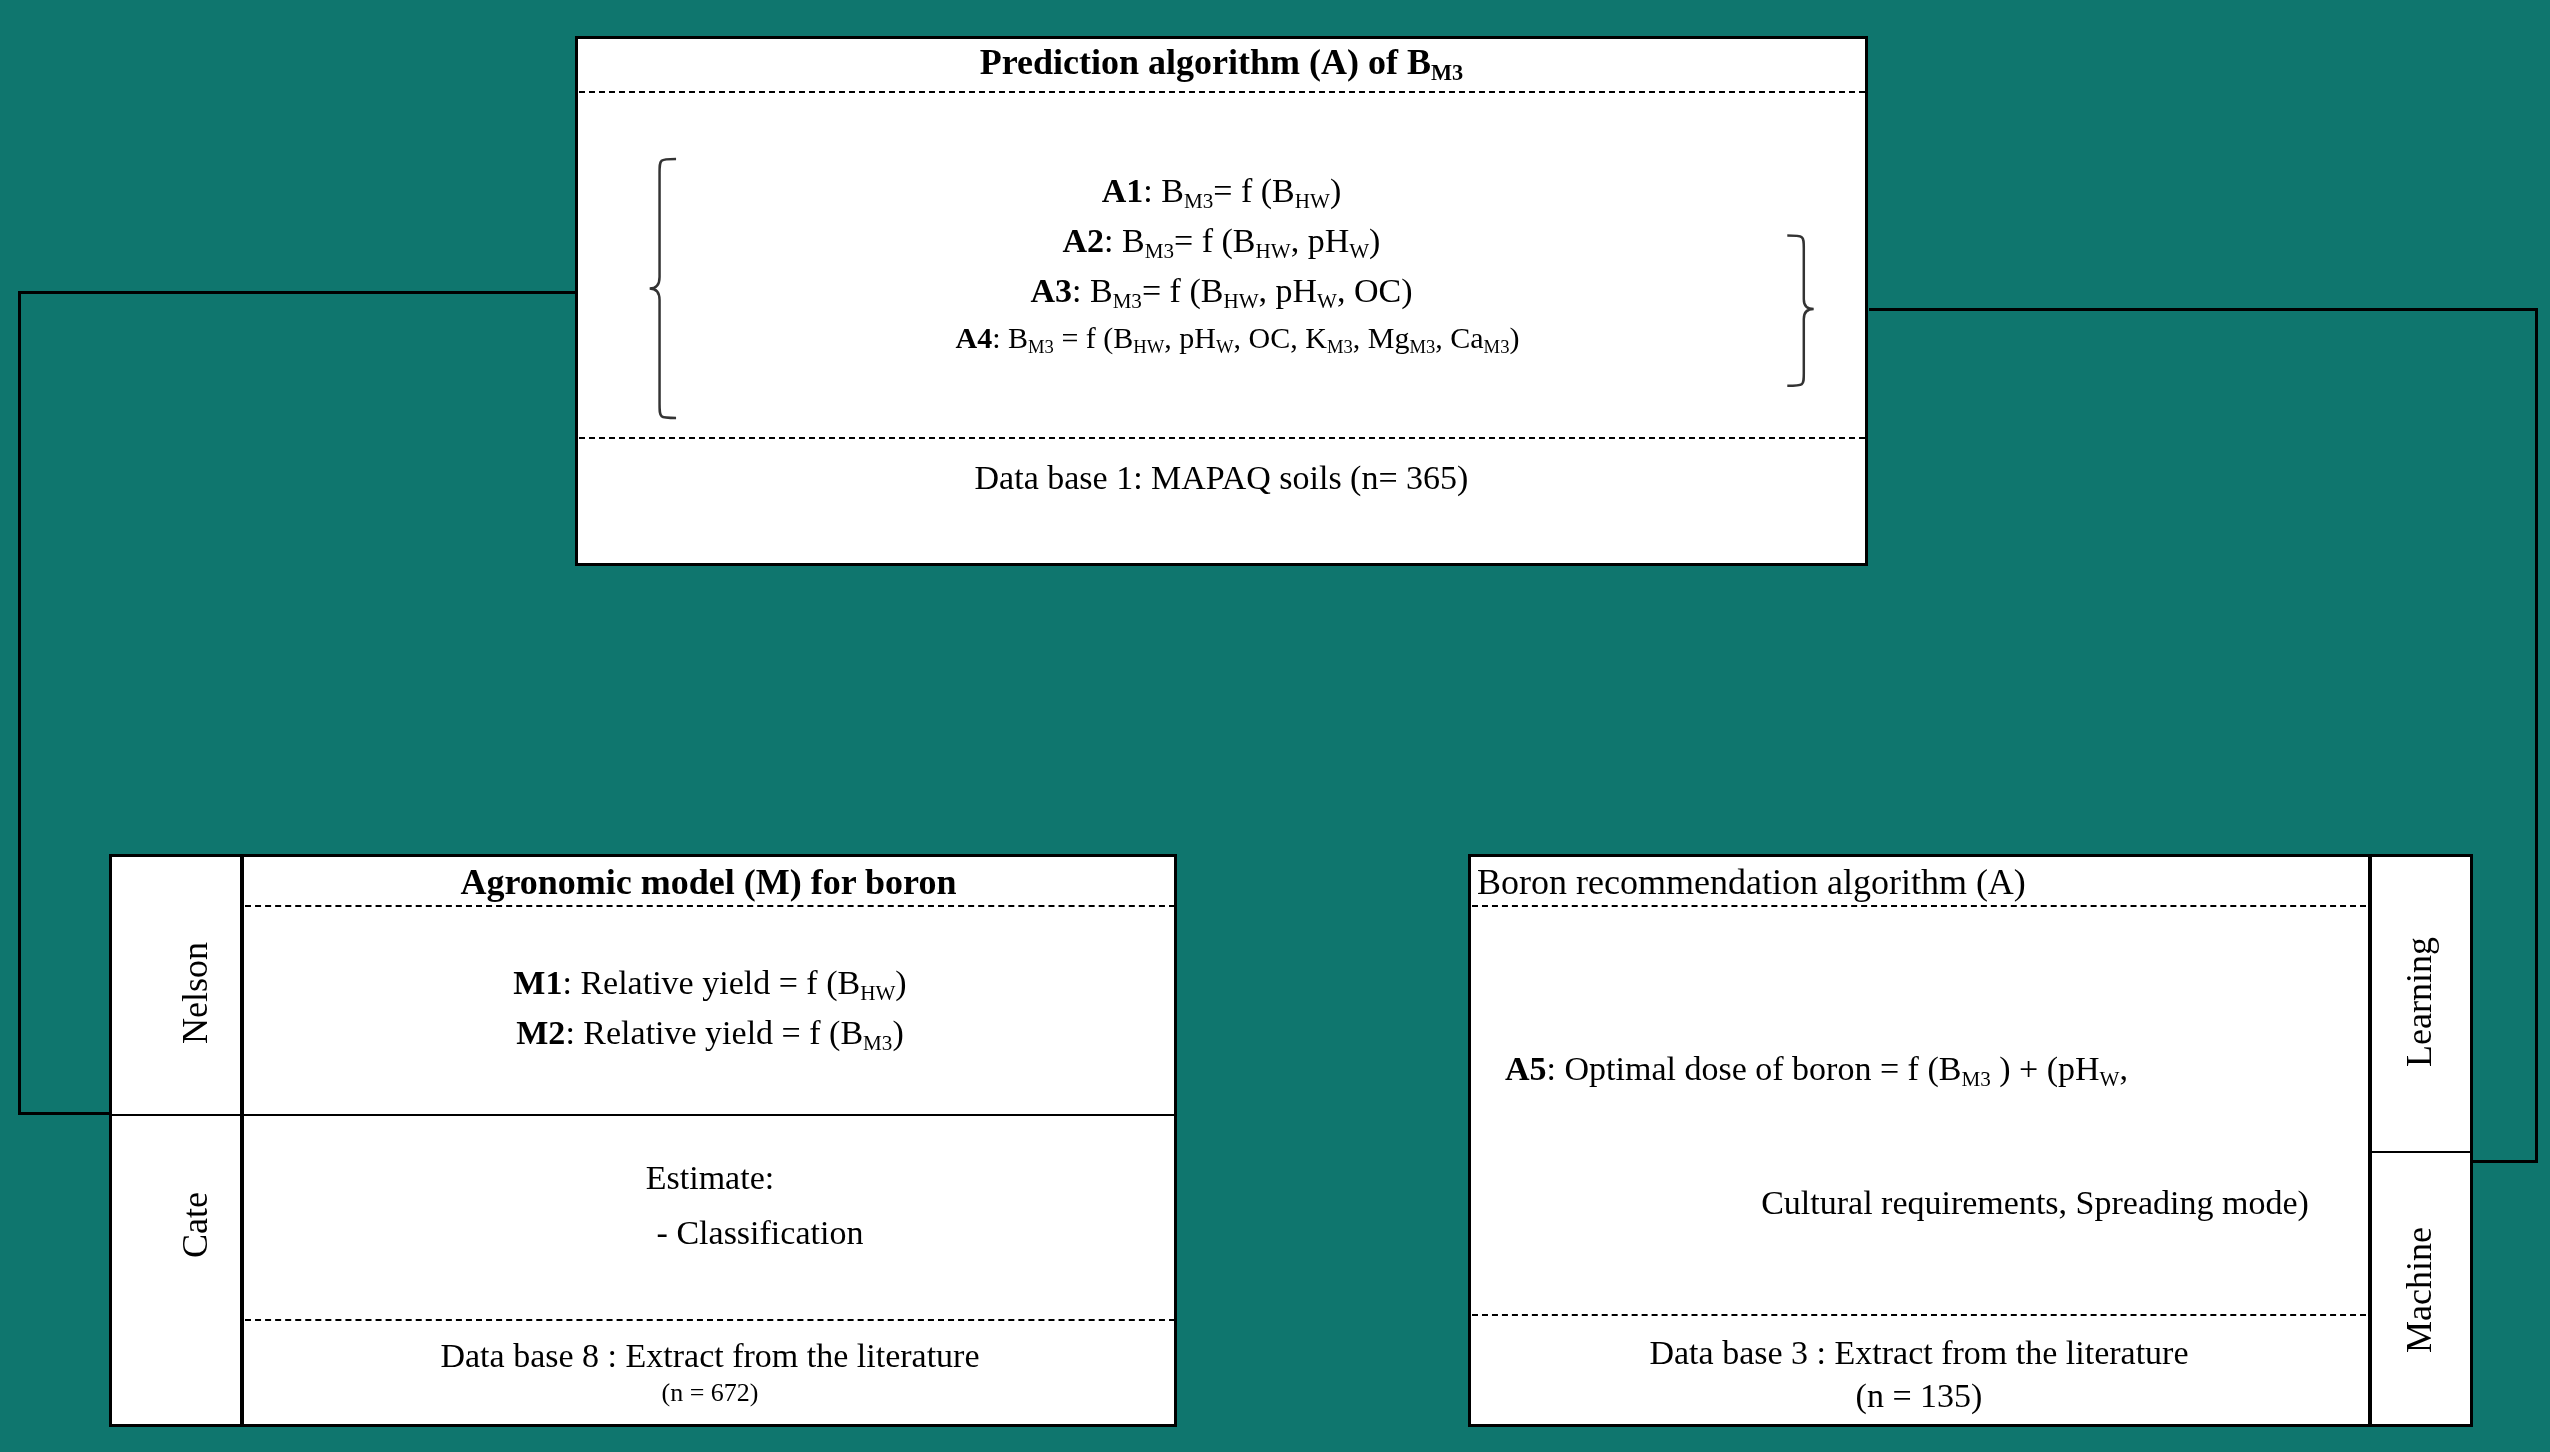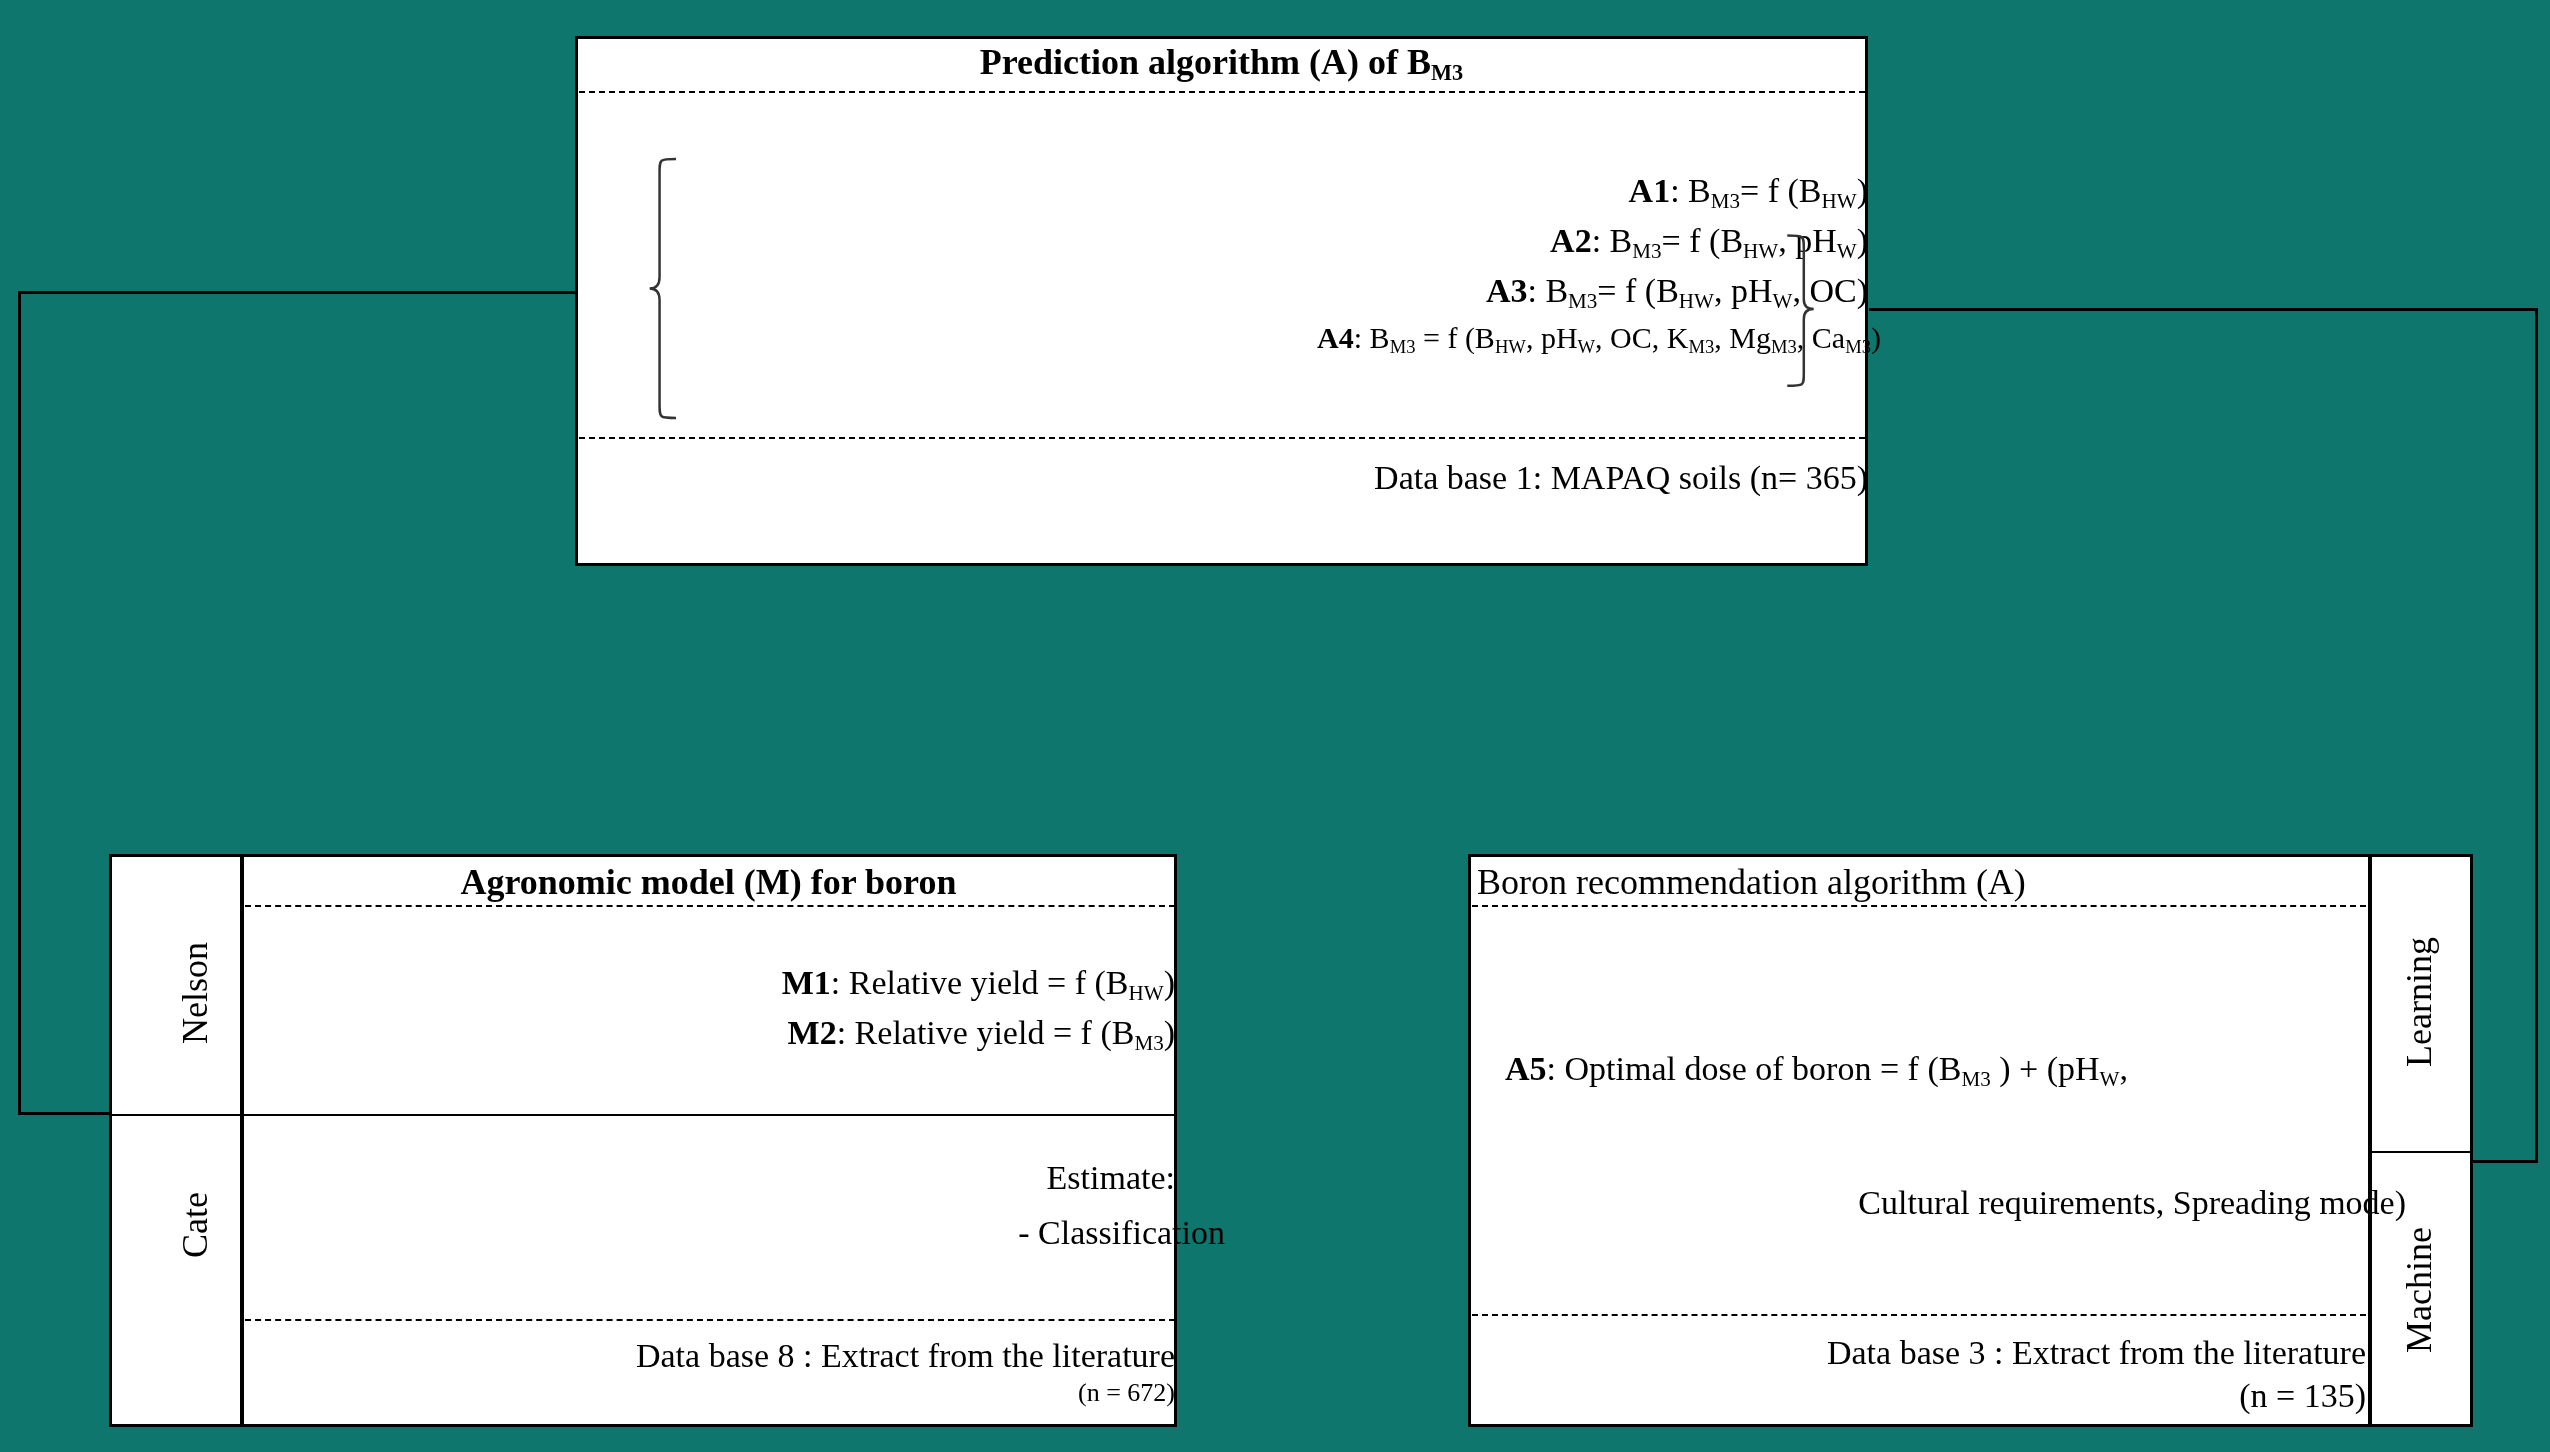--- a/index.html
+++ b/index.html
@@ -32,21 +32,21 @@
   }
 
   .title{
     position:absolute;
     font-weight:bold;
     text-align:center;
     white-space:nowrap;
   }
   .ctext{
     position:absolute;
-    text-align:right;
+    text-align:center;
     white-space:nowrap;
     font-family:Liberation Serif, serif;
   }
   .ltext{
     position:absolute;
     text-align:left;
     white-space:nowrap;
   }
 
   sub{font-size:0.62em; vertical-align:-0.28em; line-height:0;}
@@ -181,21 +181,21 @@
   <div class="ltext" style="left:1477px; top:861px; font-size:36px; font-weight:normal;">
     <span>Boron recommendation algorithm (A)</span>
   </div>
 
   <div class="divider" style="left:1472px; top:905px; width:894px;"></div>
 
   <div class="ltext" style="left:1505px; top:1050px; font-size:34px;">
     <b>A5</b><span>: Optimal dose of boron = f (B</span><sub>M3</sub><span> ) + (pH</span><sub>W</sub><span>,</span>
   </div>
 
-  <div class="ctext" style="left:1472px; top:1184px; width:894px; font-size:34px;padding-left:40px;">
+  <div class="ctext" style="left:1548px; top:1184px; width:894px; font-size:34px;padding-left:40px;">
     <span>Cultural requirements, Spreading mode)</span>
   </div>
 
   <div class="divider" style="left:1472px; top:1314px; width:894px;"></div>
 
   <div class="ctext" style="left:1472px; top:1334px; width:894px; font-size:34px;">
     <span>Data base 3 : Extract from the literature</span>
   </div>
   <div class="ctext" style="left:1472px; top:1377px; width:894px; font-size:34px;">
     <span>(n = 135)</span>

